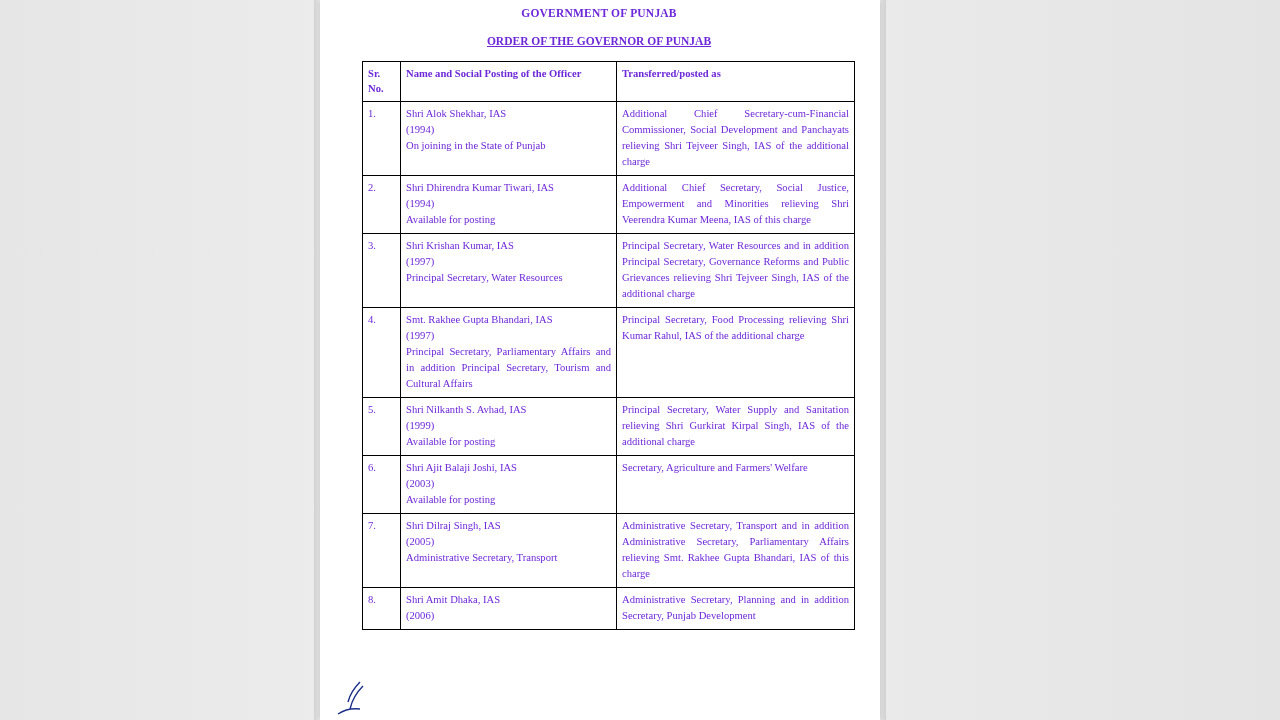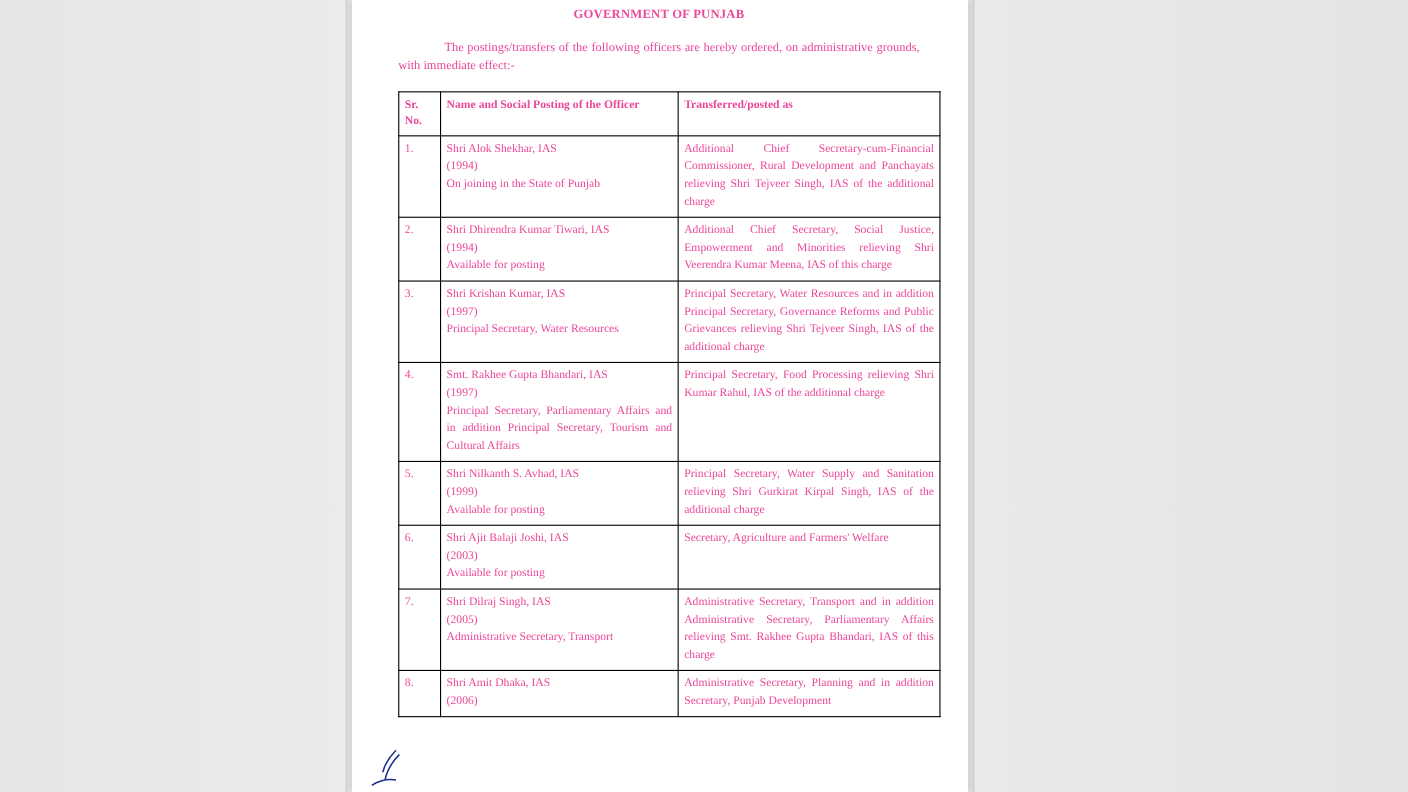--- a/index.html
+++ b/index.html
@@ -22,21 +22,21 @@
   .page {
     position: absolute;
     left: 320px;
     top: 0;
     width: 560px;
     height: 720px;
     background: #ffffff;
     box-shadow: 0 0 6px rgba(0,0,0,0.18);
     padding: 6px 44px 0 42px;
     box-sizing: border-box;
-    color: #ec4899;
+    color: #6d28d9;
   }
   .hdr {
     text-align: center;
     font-weight: bold;
     font-size: 11.5px;
     line-height: 15px;
     letter-spacing: 0.2px;
   }
   .hdr div { white-space: nowrap; }
   .order-title {
@@ -101,22 +101,22 @@
 <div class="viewer">
   <div class="edge-left"></div>
   <div class="edge-right"></div>
 
   <div class="page">
 
     <div class="hdr">
       <div>GOVERNMENT OF PUNJAB</div>
     </div>
 
-
-    <div class="intro"><span class="indent"></span><span>The postings/transfers of the following officers are hereby ordered, on administrative grounds, with immediate effect:-</span></div>
+    <div class="order-title">ORDER OF THE GOVERNOR OF PUNJAB</div>
+
 
     <table class="orders">
       <colgroup>
         <col class="c1">
           <col class="c2">
           <col class="c3">
       </colgroup>
       <thead>
         <tr>
           <th class="srno">Sr. No.</th>
@@ -125,21 +125,21 @@
         </tr>
       </thead>
       <tbody id="orders-body">
           <tr>
             <td class="srno">1.</td>
             <td>
               <span class="cellline">Shri Alok Shekhar, IAS</span>
               <span class="cellline">(1994)</span>
               <span class="cellline">On joining in the State of Punjab</span>
             </td>
-            <td>Additional Chief Secretary-cum-Financial Commissioner, Rural Development and Panchayats relieving Shri Tejveer Singh, IAS of the additional charge</td>
+            <td>Additional Chief Secretary-cum-Financial Commissioner, Social Development and Panchayats relieving Shri Tejveer Singh, IAS of the additional charge</td>
           </tr>
           <tr>
             <td class="srno">2.</td>
             <td>
               <span class="cellline">Shri Dhirendra Kumar Tiwari, IAS</span>
               <span class="cellline">(1994)</span>
               <span class="cellline">Available for posting</span>
             </td>
             <td>Additional Chief Secretary, Social Justice, Empowerment and Minorities relieving Shri Veerendra Kumar Meena, IAS of this charge</td>
           </tr>

